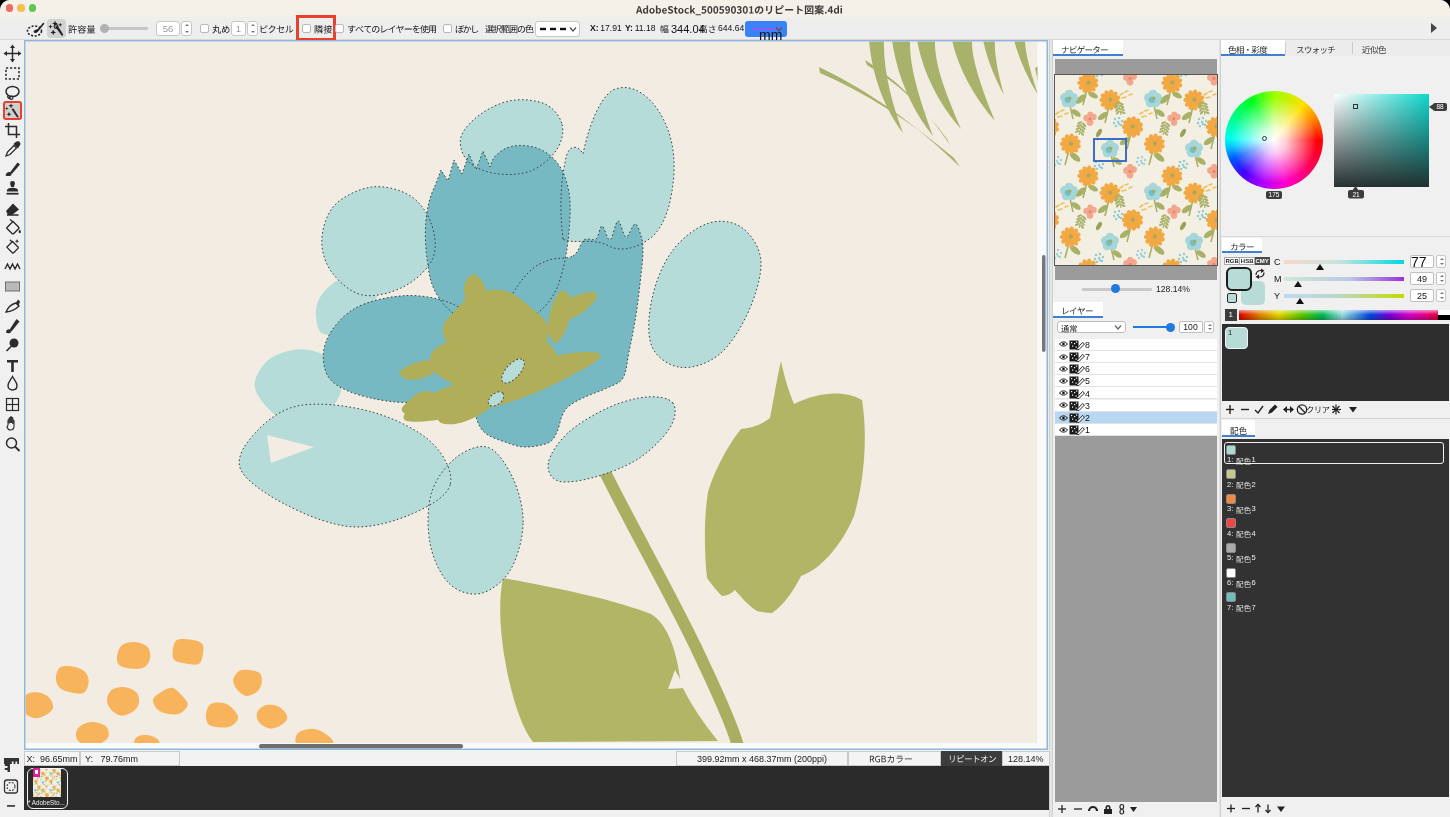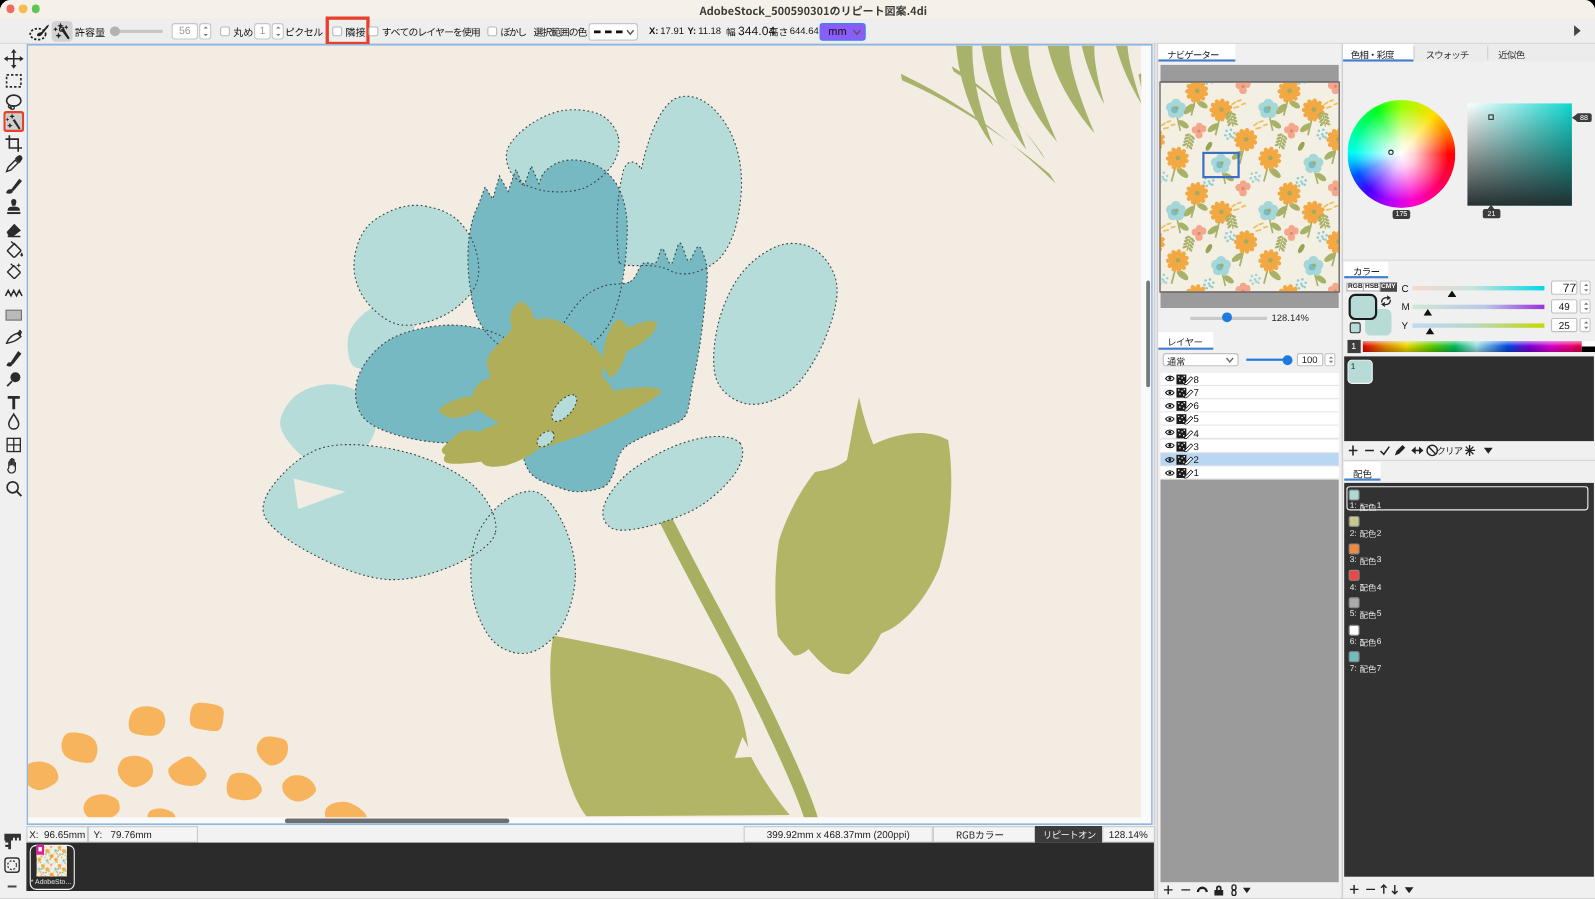--- a/index.html
+++ b/index.html
@@ -100,21 +100,21 @@
         <path fill="#1a1a1a" d="M3.8 -6.9V-6.4H8.4V-6.9ZM4.8 -5.2H7.3V-4.2H4.8ZM4.2 -5.8V-3.7H7.9V-5.8ZM0.6 -5.7V-1.1H1.1V-5.1H1.7V0.7H2.3V-5.1H3.0V-1.9C3.0 -1.8 3.0 -1.8 2.9 -1.8C2.8 -1.8 2.7 -1.8 2.5 -1.8C2.6 -1.6 2.6 -1.4 2.6 -1.2C2.9 -1.2 3.2 -1.2 3.3 -1.3C3.5 -1.4 3.5 -1.6 3.5 -1.8V-5.7H2.3V-7.4H1.7V-5.7ZM4.4 -1.0H5.7V-0.1H4.4ZM7.6 -1.0V-0.1H6.3V-1.0ZM4.4 -1.6V-2.5H5.7V-1.6ZM7.6 -1.6H6.3V-2.5H7.6ZM3.8 -3.0V0.7H4.4V0.4H7.6V0.7H8.3V-3.0Z"></path>
       </svg>
     </div>
     <div class="abs" style="left:671px;top:23px;font-size:11px;color:#111">344.04</div>
     <div style="position:absolute;left:699px;top:23px">
       <svg width="18" height="12" viewBox="0 -9.3 18 12" style="overflow:visible;display:block">
         <path fill="#1a1a1a" d="M2.7 -5.0H6.1V-4.2H2.7ZM2.0 -5.5V-3.7H6.8V-5.5ZM4.0 -7.4V-6.6H0.6V-6.0H8.2V-6.6H4.7V-7.4ZM1.0 -3.1V0.7H1.6V-2.6H7.2V-0.1C7.2 0.0 7.2 0.1 7.0 0.1C6.9 0.1 6.4 0.1 5.8 0.1C5.9 0.2 6.0 0.5 6.0 0.7C6.8 0.7 7.2 0.7 7.5 0.6C7.8 0.5 7.9 0.3 7.9 -0.1V-3.1ZM3.3 -1.5H5.5V-0.6H3.3ZM2.7 -2.0V0.3H3.3V-0.1H6.1V-2.0Z M11.5 -2.7 10.9 -2.9C10.6 -2.4 10.4 -1.9 10.4 -1.4C10.4 -0.2 11.5 0.4 13.2 0.4C14.1 0.4 14.9 0.3 15.4 0.2L15.5 -0.5C14.9 -0.4 14.1 -0.3 13.2 -0.3C11.9 -0.3 11.1 -0.7 11.1 -1.5C11.1 -1.9 11.3 -2.3 11.5 -2.7ZM10.2 -5.6 10.2 -4.8C11.6 -4.7 12.9 -4.7 13.9 -4.8C14.2 -4.1 14.6 -3.3 15.0 -2.8C14.7 -2.9 14.0 -2.9 13.5 -3.0L13.5 -2.4C14.1 -2.3 15.2 -2.2 15.6 -2.1L15.9 -2.6C15.8 -2.8 15.7 -2.9 15.5 -3.1C15.2 -3.5 14.8 -4.2 14.6 -4.9C15.2 -5.0 15.8 -5.1 16.4 -5.3L16.3 -5.9C15.7 -5.7 15.0 -5.6 14.3 -5.5C14.2 -6.0 14.0 -6.6 13.9 -7.0L13.2 -6.9C13.3 -6.7 13.3 -6.4 13.4 -6.2L13.7 -5.4C12.7 -5.4 11.5 -5.4 10.2 -5.6Z"></path>
       </svg>
     </div>
     <div class="abs" style="left:718px;top:23px;font-size:8.6px;color:#111">644.64</div>
-    <div class="abs" style="left:745px;top:20.5px;width:42px;height:16px;background:#8b5cf6;border:1px solid #3b82f6;border-radius:3px;font-size:10px;color:#111;line-height:15px;padding-left:7px">mm</div>
+    <div class="abs" style="left:745px;top:20.5px;width:42px;height:16px;background:#8b5cf6;border:7px solid #3b82f6;border-radius:3px;font-size:14px;color:#111;line-height:15px;padding-left:7px">mm</div>
 <svg class="abs" style="left:772px;top:20.5px" width="14" height="16" viewBox="0 0 14 16">
       <path d="M4,6.5 L7,10 L10,6.5" stroke="#555" stroke-width="1.3" fill="none"></path>
     </svg>
     <svg class="abs" style="left:1429px;top:22px" width="10" height="12" viewBox="0 0 10 12">
       <path d="M2,1 L8,6 L2,11 Z" fill="#444"></path>
     </svg>
     <div class="abs" style="left:0;top:40px;width:24px;height:777px;background:#f0f0f0"></div>
     <svg class="abs" style="left:2.5px;top:44px" width="19" height="19" viewBox="0 0 19 19">
       <g stroke="#2b2b2b" stroke-width="1.4">
         <line x1="9.5" y1="3" x2="9.5" y2="16"></line>
@@ -760,21 +760,21 @@
     <svg class="abs" style="left:1253.5px;top:267.5px" width="12" height="11" viewBox="0 0 12 11">
 <path d="M2,7 C2,4 4,2.5 7,2.5 M10,4.5 C10,7.5 8,9 5,9" fill="none" stroke="#222" stroke-width="1.2"></path>
 <path d="M7,0.5 L10.5,2.8 L7,5 Z" fill="#222"></path>
       <path d="M5,11 L1.5,8.7 L5,6.5 Z" fill="#222"></path>
     </svg>
     <div class="abs" style="left:1274px;top:256.5px;font-size:9px;color:#111">C</div>
     <div class="abs" style="left:1283.5px;top:259.5px;width:120.5px;height:4px;background:linear-gradient(to right,#f6d8cb, #c8e4de 45%, #00d8e6)"></div>
     <svg class="abs" style="left:1315.7px;top:264.0px" width="8" height="6" viewBox="0 0 8 6">
       <path d="M4,0 L8,6 L0,6 Z" fill="#111"></path>
     </svg>
-    <div class="abs" style="left:1410px;top:255.0px;width:24px;height:13px;background:#fff;border:1px solid #bfbfbf;border-radius:2px;font-size:11px;color:#111;text-align:right;line-height:12px">77</div>
+    <div class="abs" style="left:1410px;top:255.0px;width:24px;height:13px;background:#fff;border:1px solid #bfbfbf;border-radius:2px;font-size:14px;color:#111;text-align:left;line-height:12px">77</div>
     <div class="stp" style="left:1436px;top:255.0px;height:13px;width:10px;border-radius:2px"></div>
     <div class="abs" style="left:1274px;top:273.5px;font-size:9px;color:#111">M</div>
     <div class="abs" style="left:1283.5px;top:276.5px;width:120.5px;height:4px;background:linear-gradient(to right,#cfe9d4, #b9c8e8 55%, #9b30d9)"></div>
     <svg class="abs" style="left:1294.1px;top:281.0px" width="8" height="6" viewBox="0 0 8 6">
       <path d="M4,0 L8,6 L0,6 Z" fill="#111"></path>
     </svg>
     <div class="abs" style="left:1410px;top:272.0px;width:24px;height:13px;background:#fff;border:1px solid #bfbfbf;border-radius:2px;font-size:9px;color:#111;text-align:center;line-height:12px">49</div>
     <div class="stp" style="left:1436px;top:272.0px;height:13px;width:10px;border-radius:2px"></div>
     <div class="abs" style="left:1274px;top:290.5px;font-size:9px;color:#111">Y</div>
     <div class="abs" style="left:1283.5px;top:293.5px;width:120.5px;height:4px;background:linear-gradient(to right,#bfd9f2, #b8d8c8 45%, #c6d800)"></div>

